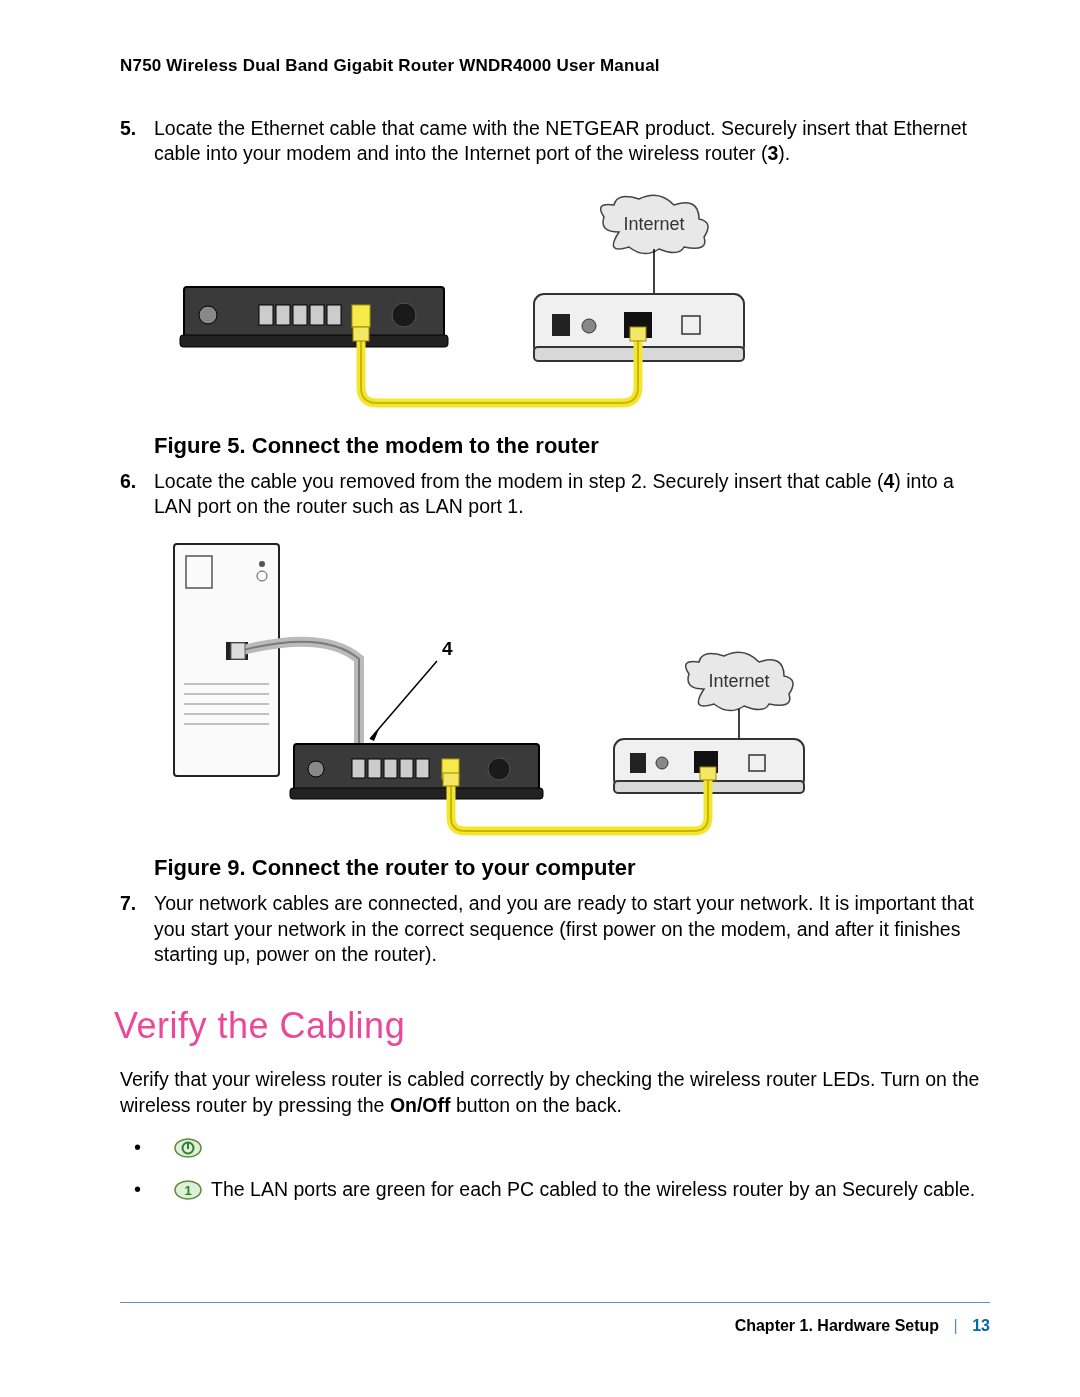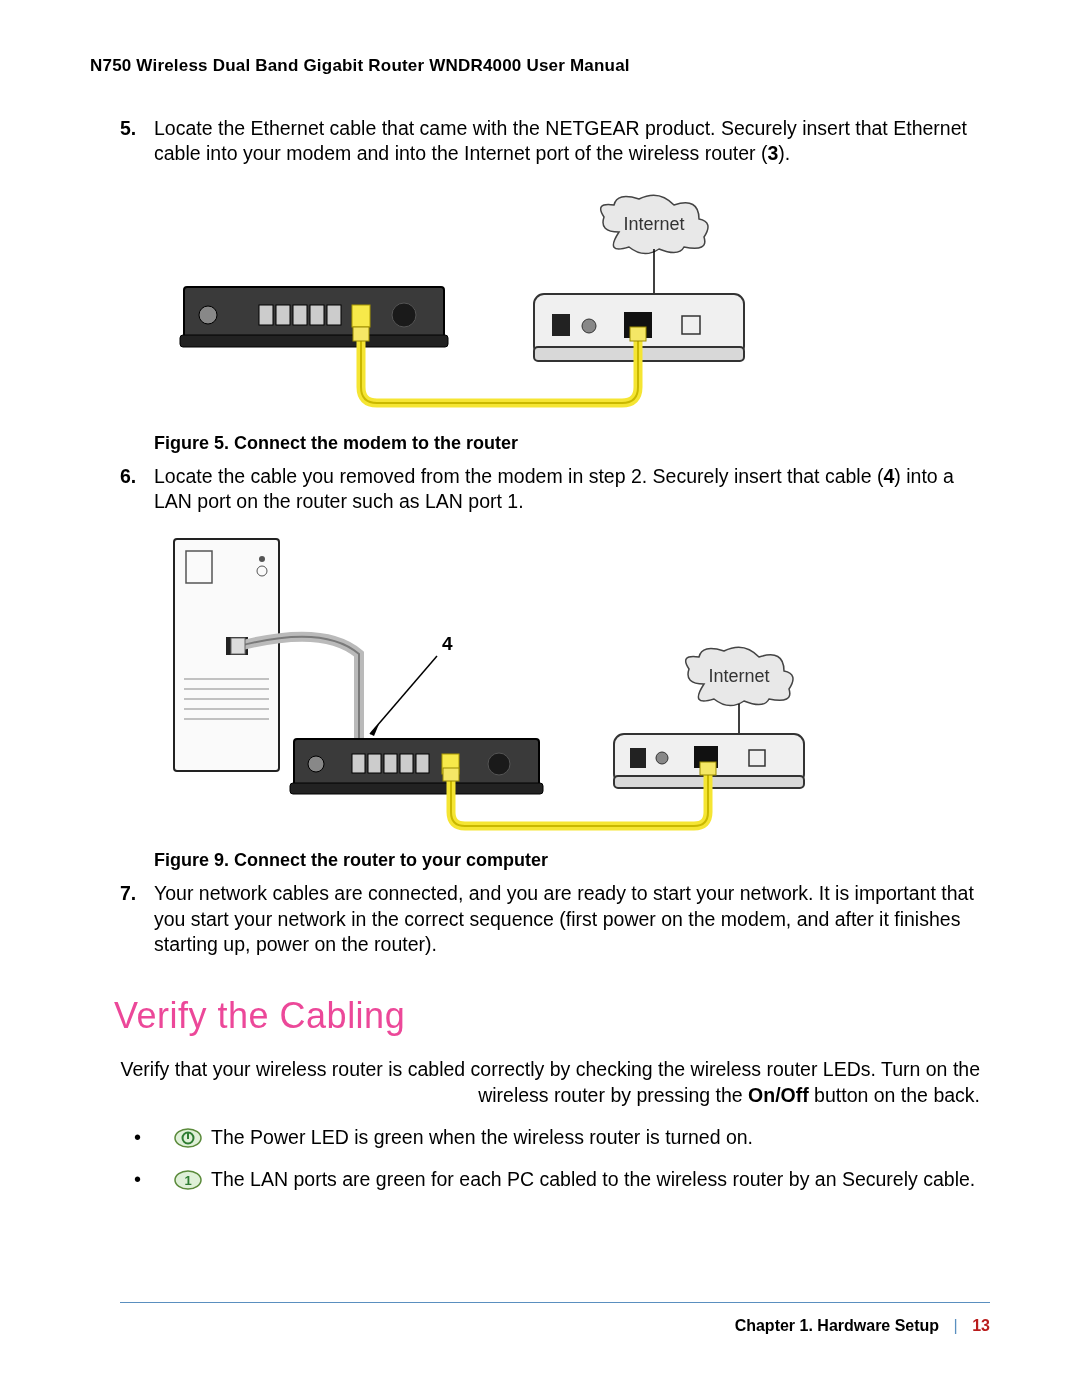--- a/index.html
+++ b/index.html
@@ -13,20 +13,21 @@
   .page {
     width: 1080px;
     height: 1397px;
     position: relative;
     box-sizing: border-box;
     padding: 56px 90px 0 90px;
   }
   .header-title {
     font-size: 17px;
     font-weight: bold;
+    margin-left: 30px;
     margin-bottom: 40px;
     letter-spacing: 0.2px;
   }
   .content {
     margin-left: 30px;
     margin-right: 10px;
   }
   ol.steps {
     list-style: none;
     padding: 0;
@@ -38,42 +39,41 @@
     font-size: 19.5px;
     line-height: 1.3;
     margin-bottom: 6px;
   }
   ol.steps > li .num {
     position: absolute;
     left: 0;
     font-weight: bold;
   }
   .fig-caption {
-    font-size: 18px;
+    font-size: 22px;
     font-weight: bold;
     margin: 12px 0 10px 34px;
   }
   .figure-box {
     margin-left: 34px;
     margin-top: 20px;
     margin-bottom: 10px;
   }
   h2.section {
     font-family: "Trebuchet MS", "Segoe UI", Arial, sans-serif;
     color: #ec4899;
     font-weight: normal;
     font-size: 36px;
     margin: 38px 0 20px -6px;
     letter-spacing: 0.5px;
   }
   .para {
     font-size: 19.5px;
     line-height: 1.3;
     margin: 0 0 16px 0;
-    text-align: right;
   }
   ul.bullets {
     list-style: none;
     padding: 0;
     margin: 0 0 0 14px;
   }
   ul.bullets > li {
     position: relative;
     padding-left: 40px;
     font-size: 19.5px;
@@ -103,21 +103,21 @@
     font-size: 16px;
   }
   .footer .chap {
     font-weight: bold;
   }
   .footer .sep {
     color: #5a8fbf;
     margin: 0 10px;
   }
   .footer .pageno {
-    color: #b91c1c;
+    color: #0369a1;
     font-weight: bold;
   }
   b { font-weight: bold; }
 </style>
 </head>
 <body>
 
 <div class="page">
 
   <div class="header-title">N750 Wireless Dual Band Gigabit Router WNDR4000 User Manual</div>
@@ -260,21 +260,20 @@
 
     <ul class="bullets">
       <li>
         <span class="led-icon">
           <svg width="28" height="20" viewBox="0 0 28 20">
             <ellipse cx="14" cy="10" rx="13" ry="9" fill="#dff0d8" stroke="#5a8a3a" stroke-width="1.5"></ellipse>
             <circle cx="14" cy="10" r="5.5" fill="none" stroke="#2e7d32" stroke-width="2"></circle>
             <line x1="14" y1="4" x2="14" y2="11" stroke="#2e7d32" stroke-width="2"></line>
           </svg>
         </span>
-        <span>The Power LED is green when the wireless router is turned on.</span>
       </li>
       <li>
         <span class="led-icon">
           <svg width="28" height="20" viewBox="0 0 28 20">
             <ellipse cx="14" cy="10" rx="13" ry="9" fill="#dff0d8" stroke="#5a8a3a" stroke-width="1.5"></ellipse>
             <text x="14" y="15" font-family="Arial" font-size="13" font-weight="bold" fill="#2e7d32" text-anchor="middle">1</text>
           </svg>
         </span>
         <span>The LAN ports are green for each PC cabled to the wireless router by an Securely cable.</span>
       </li>

